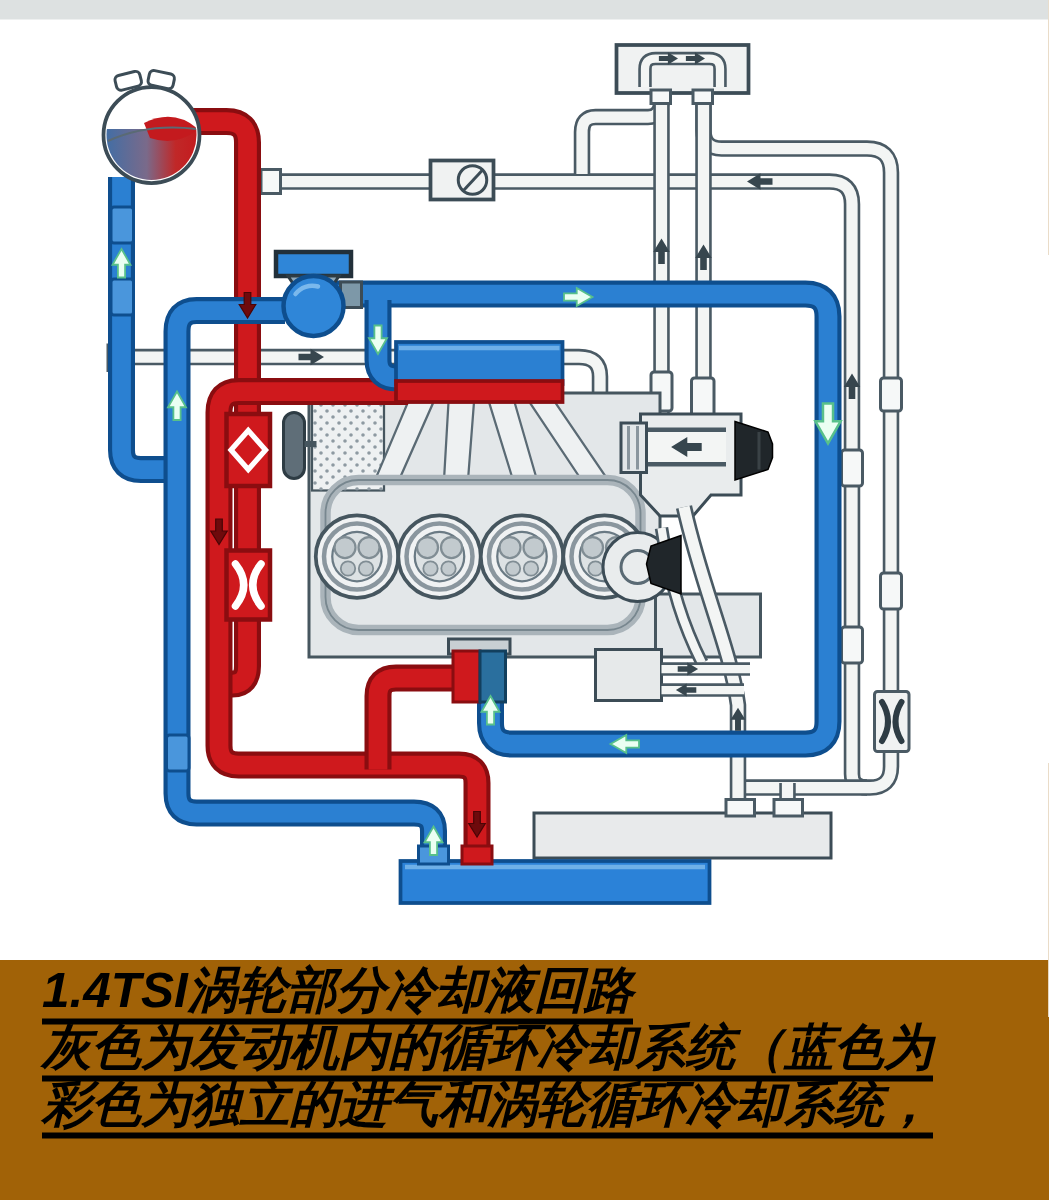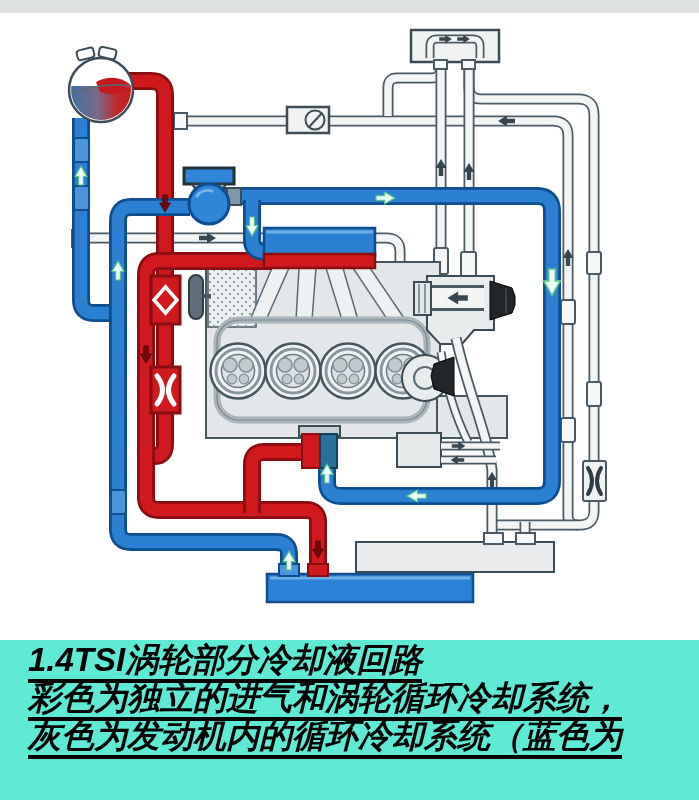--- a/index.html
+++ b/index.html
@@ -1,16 +1,16 @@
 <!DOCTYPE html>
 <html><head>
 <meta charset="utf-8">
 <style>
   html,body { margin:0; padding:0; background:#ffffff; }
-  .page { position:relative; width:699px; height:800px; background:#5eead4; overflow:hidden;
+  .page { position:relative; width:699px; height:800px; background:#a16207; overflow:hidden;
           font-family:"Liberation Sans", sans-serif; }
   svg { display:block; }
   
   .ro { fill:none; stroke:#8a0d10; stroke-width:18; stroke-linejoin:round; }
   .ri { fill:none; stroke:#cf191d; stroke-width:12.5; stroke-linejoin:round; }
   .bo { fill:none; stroke:#0e4e8e; stroke-width:18; stroke-linejoin:round; }
   .bi { fill:none; stroke:#2b80d2; stroke-width:12.5; stroke-linejoin:round; }
   .wo { fill:none; stroke:#4a5a64; stroke-width:11; stroke-linejoin:round; }
   .wi { fill:none; stroke:#f3f5f4; stroke-width:7.5; stroke-linejoin:round; }
   .wo2 { fill:none; stroke:#4a5a64; stroke-width:9; stroke-linejoin:round; }
@@ -300,17 +300,17 @@
     <use href="#arrD" transform="translate(459,446) rotate(90) scale(0.8)"></use>
     <use href="#arrD" transform="translate(457,460) rotate(270) scale(0.8)"></use>
     <use href="#arrD" transform="translate(492,479) scale(0.9)"></use>
     <use href="#arrD" transform="translate(446,39) rotate(90) scale(0.75)"></use>
     <use href="#arrD" transform="translate(464,39) rotate(90) scale(0.75)"></use>
   </g>
 </svg>
 
 <div class="caption">
   <div class="cap-line"><span>1.4TSI涡轮部分冷却液回路</span></div>
+  <div class="cap-line"><span>灰色为发动机内的循环冷却系统（蓝色为</span></div>
   <div class="cap-line"><span>彩色为独立的进气和涡轮循环冷却系统，</span></div>
-  <div class="cap-line"><span>灰色为发动机内的循环冷却系统（蓝色为</span></div>
 </div>
 
 </div>
 
 </body></html>

